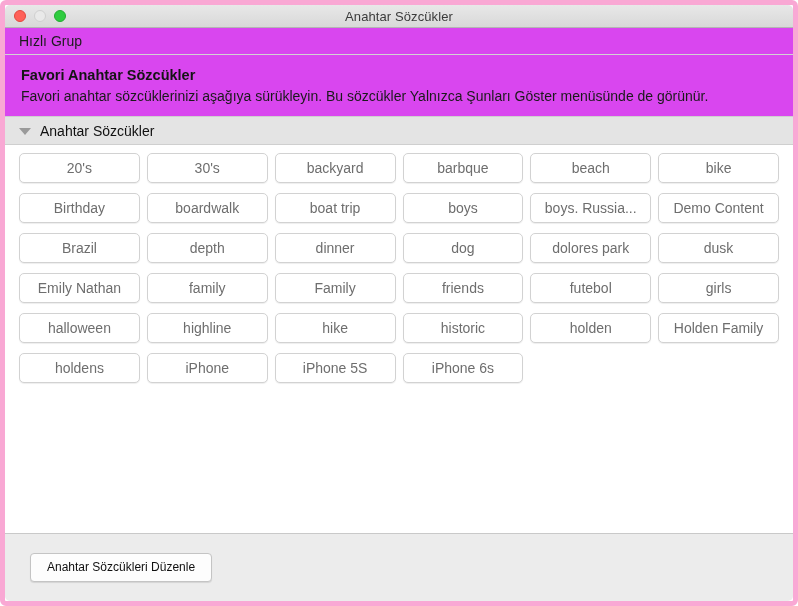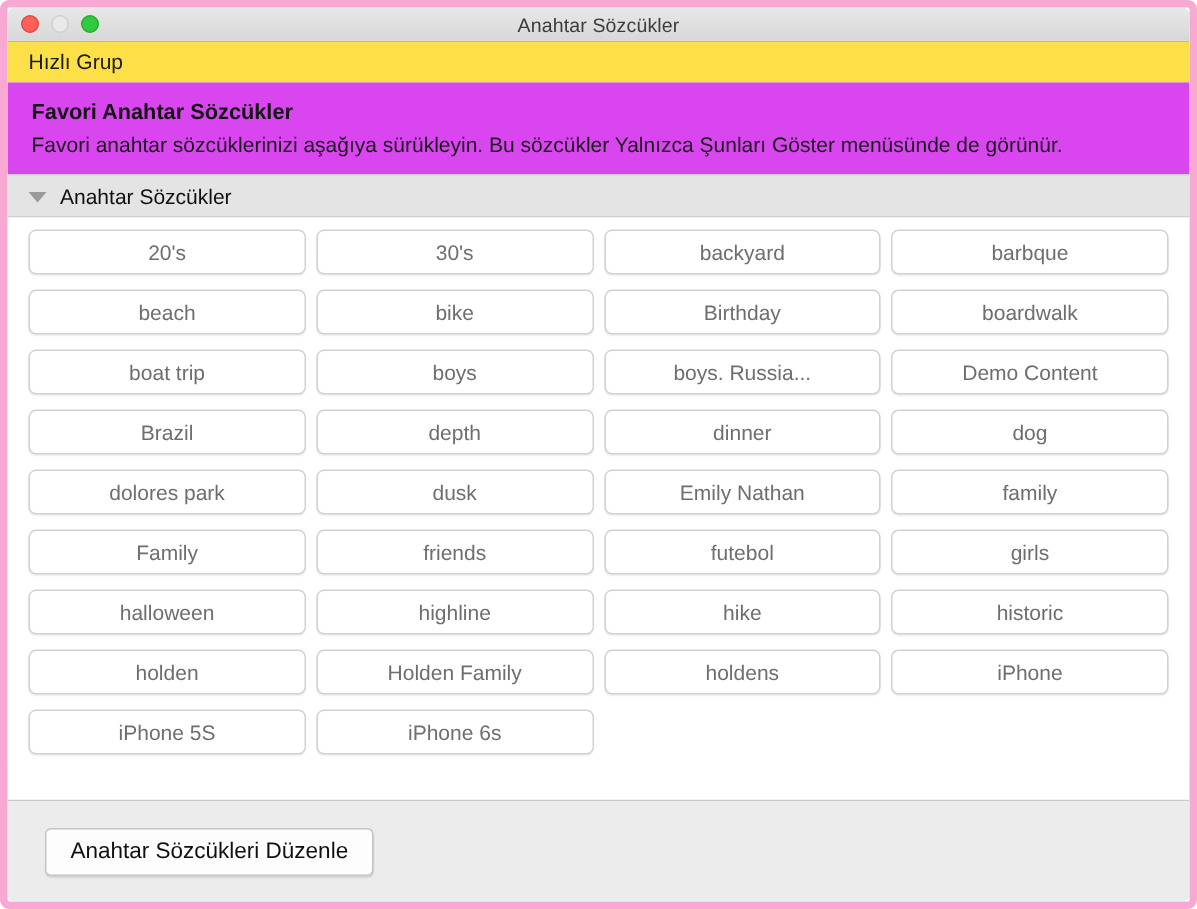--- a/index.html
+++ b/index.html
@@ -56,21 +56,21 @@
   .window-title {
     font-size: 13px;
     color: #3b3b3b;
     letter-spacing: 0.1px;
     white-space: nowrap;
   }
 
   
   .toolbar {
     height: 27px;
-    background: #fde047;
+    background: #d946ef;
     border-bottom: 1px solid #d3d3d3;
     display: flex;
     align-items: center;
     padding-left: 14px;
     box-sizing: border-box;
   }
   .toolbar-label {
     font-size: 14px;
     color: #1c1c1c;
   }
@@ -124,21 +124,21 @@
   
   .grid-area {
     background: #ffffff;
     padding: 8px 14px 0 14px;
     box-sizing: border-box;
     height: 365px;
     overflow: hidden;
   }
   .kw-grid {
     display: grid;
-    grid-template-columns: repeat(4, 1fr);
+    grid-template-columns: repeat(6, 1fr);
     column-gap: 7px;
     row-gap: 10px;
   }
   .kw-btn {
     height: 30px;
     line-height: 28px;
     background: #ffffff;
     border: 1px solid #d2d2d2;
     border-radius: 5px;
     box-shadow: 0 1px 1px rgba(0,0,0,0.07);
@@ -168,21 +168,21 @@
     align-items: center;
     padding-left: 25px;
     border-bottom-left-radius: 5px;
     border-bottom-right-radius: 5px;
   }
   .footer-btn {
     background: #fdfdfd;
     border: 1px solid #c4c4c4;
     border-radius: 4px;
     box-shadow: 0 1px 1px rgba(0,0,0,0.10);
-    font-size: 15px;
+    font-size: 12px;
     color: #101010;
     padding: 6px 16px 7px 16px;
     font-family: "Liberation Sans", sans-serif;
     cursor: default;
     white-space: nowrap;
   }
 </style>
 </head>
 <body>
 

